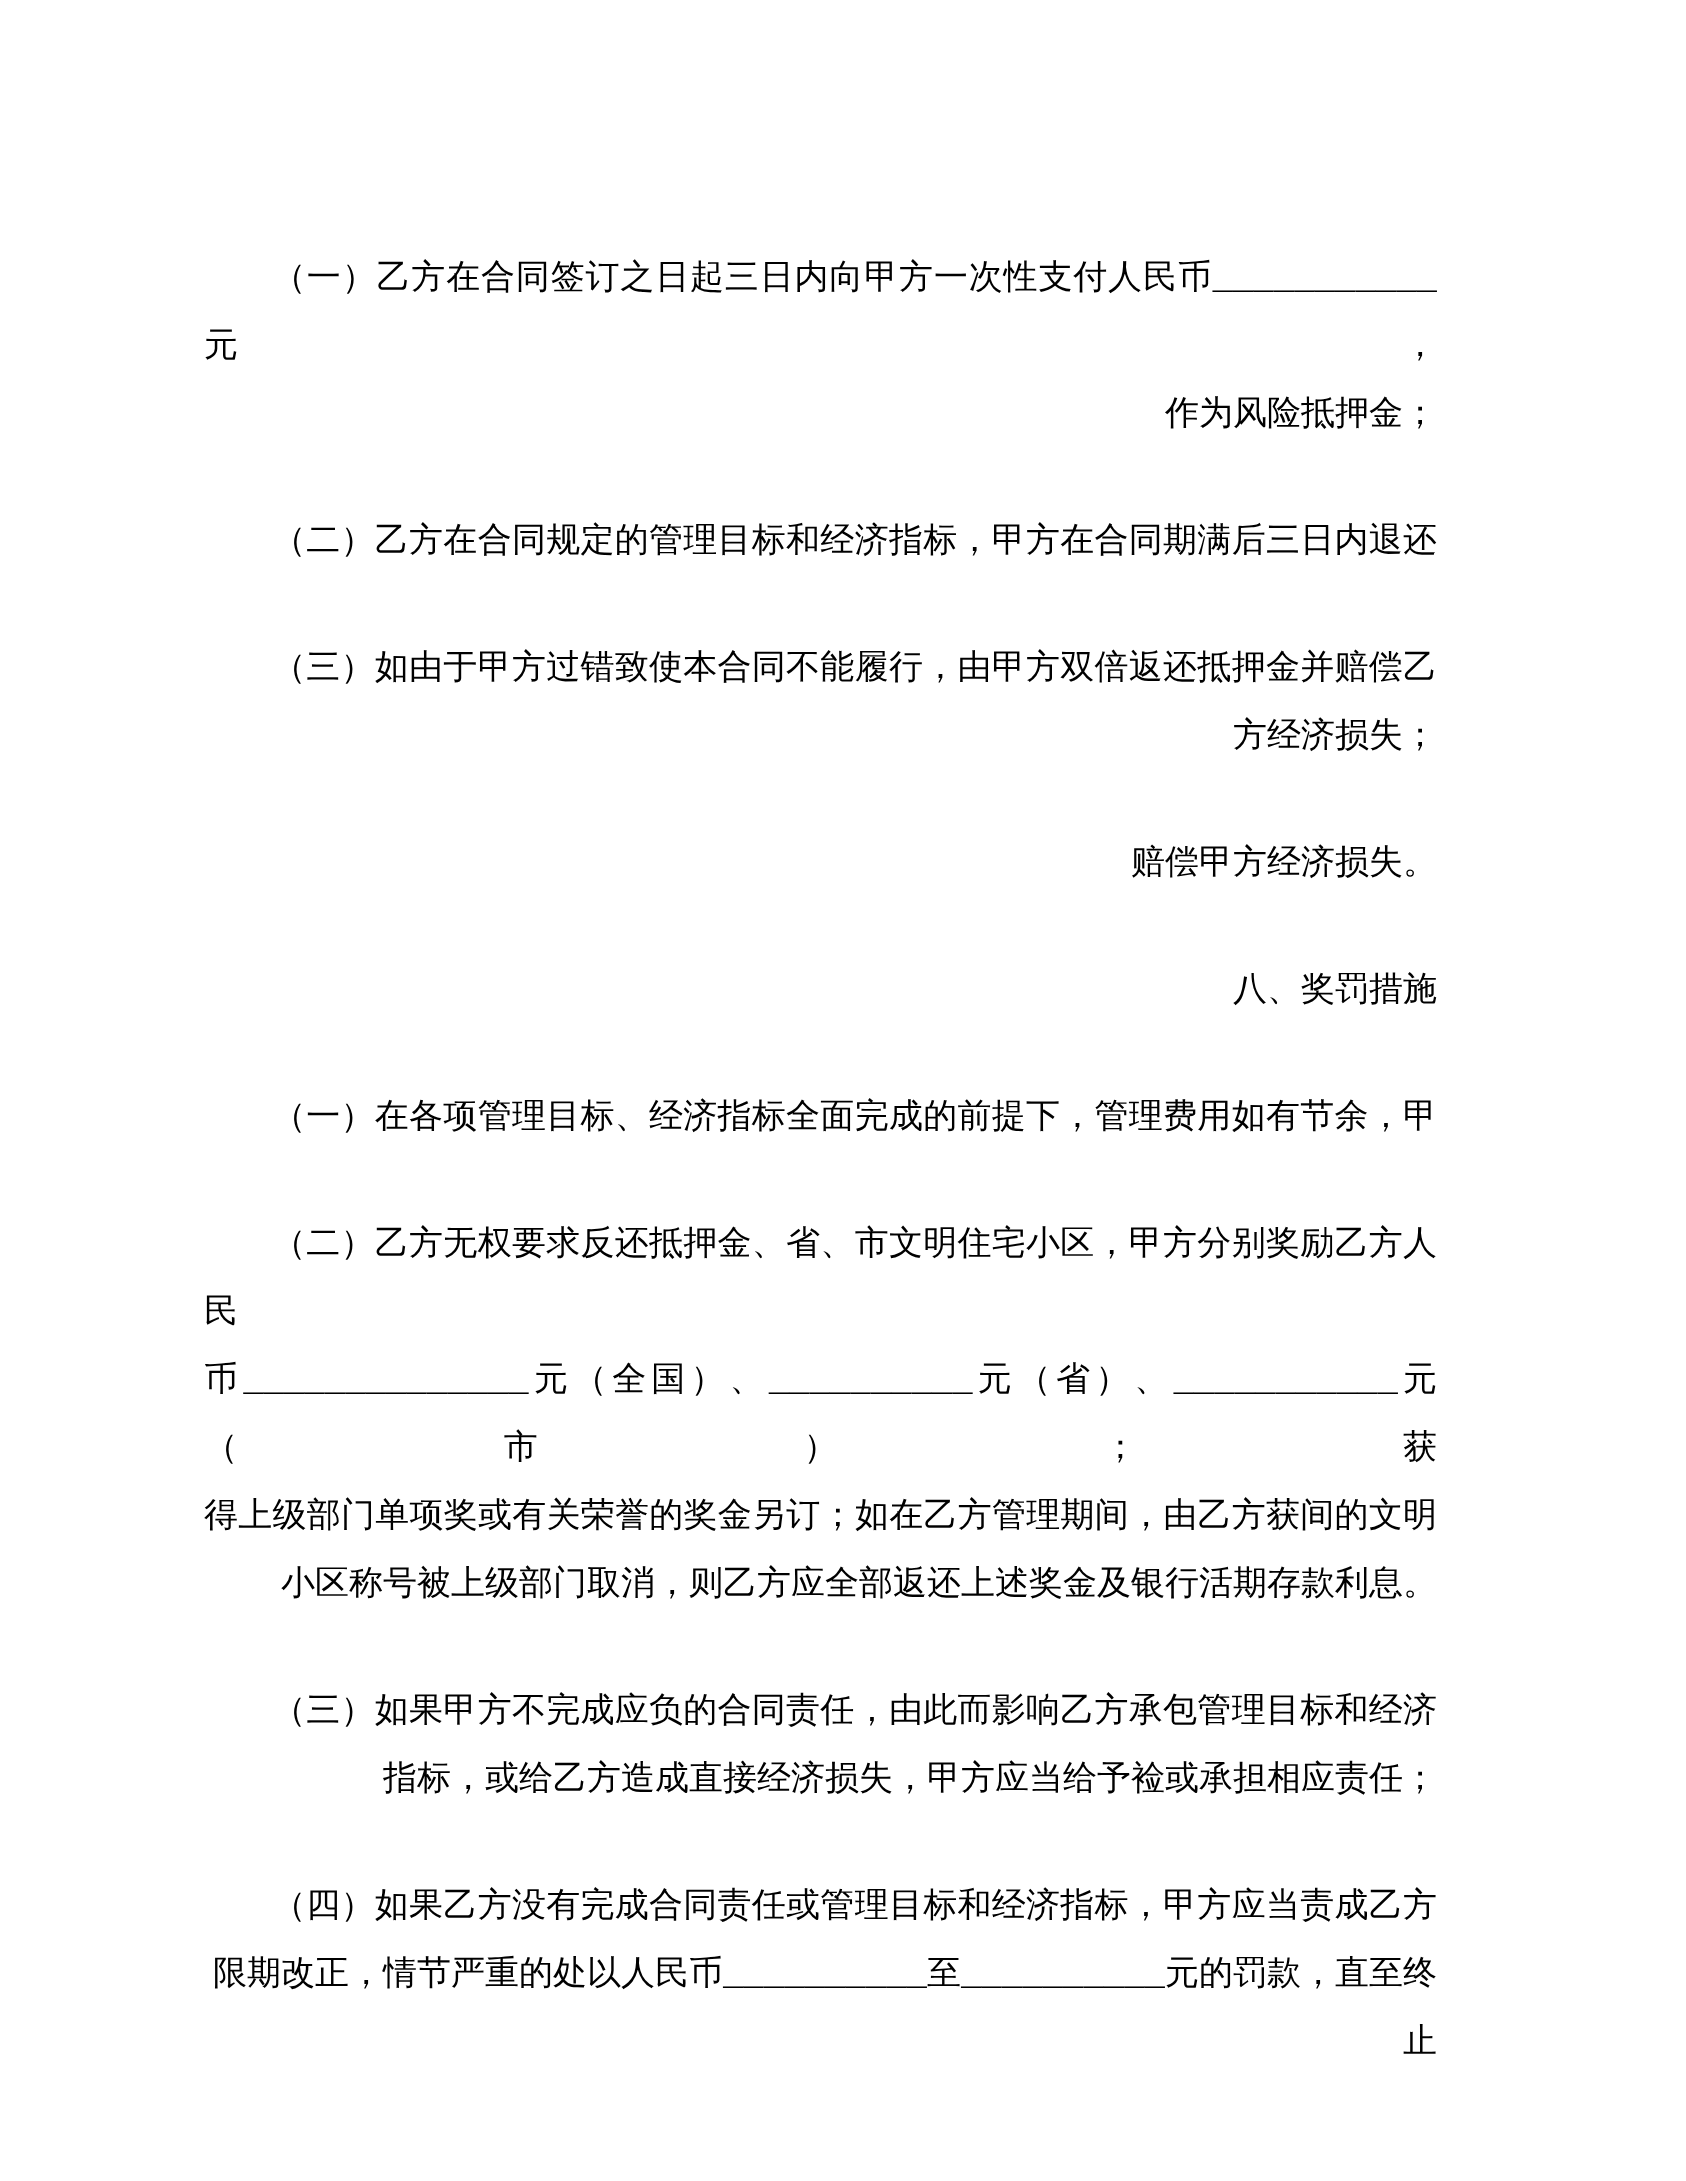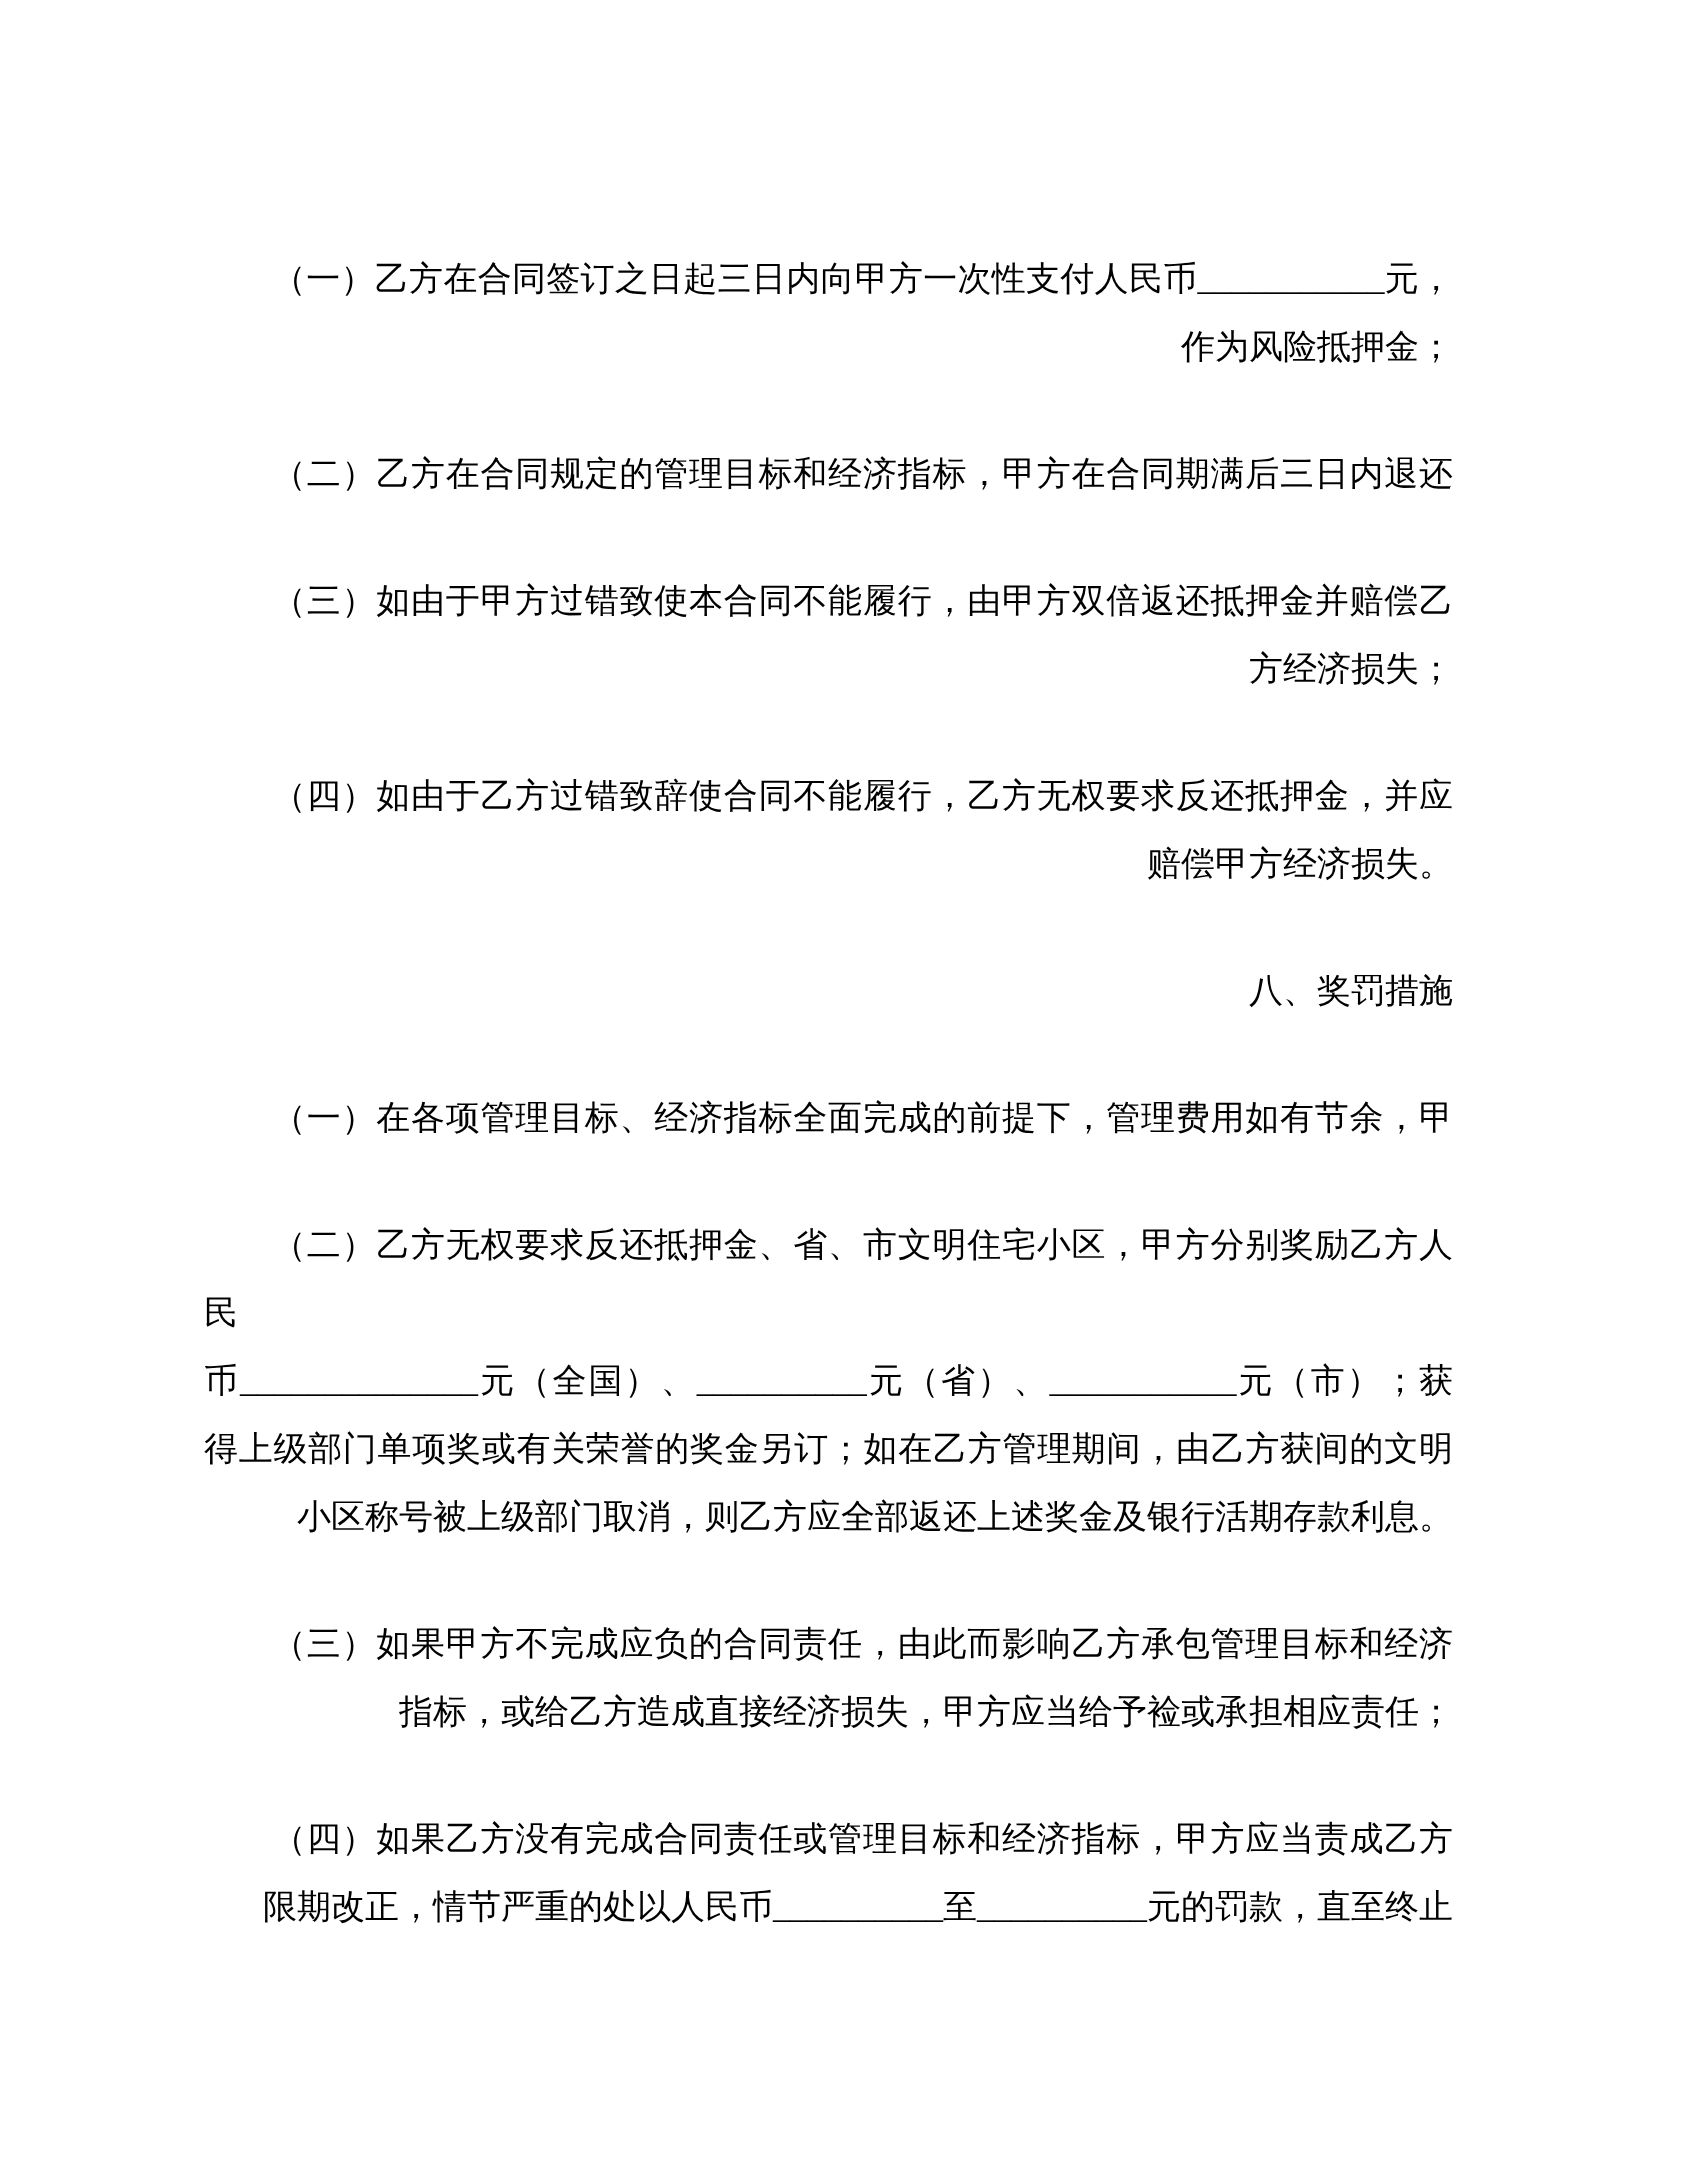--- a/index.html
+++ b/index.html
@@ -18,21 +18,22 @@
     position: absolute;
     left: 204px;
     top: 245px;
     width: 1249px;
     color: #000000;
     font-family: "Liberation Serif", "DejaVu Serif", serif;
     font-size: 34px;
     font-weight: 400;
   }
   .para {
-    margin: 0 0 59px 0;
+    margin: 0 16px 59px 0;
+    font-family: Liberation Mono, monospace;
   }
   .line {
     line-height: 68px;
     text-align: right;
   }
   .indent {
     text-indent: 68px;
   }
   .fill {
     text-align: justify;
@@ -53,21 +54,20 @@
     <div class="para">
       <div class="line indent fill">（二）乙方在合同规定的管理目标和经济指标，甲方在合同期满后三日内退还</div>
     </div>
 
     <div class="para">
       <div class="line indent fill">（三）如由于甲方过错致使本合同不能履行，由甲方双倍返还抵押金并赔偿乙</div>
       <div class="line">方经济损失；</div>
     </div>
 
     <div class="para">
-      <div class="line indent fill">（四）如由于乙方过错致辞使合同不能履行，乙方无权要求反还抵押金，并应</div>
       <div class="line">赔偿甲方经济损失。</div>
     </div>
 
     <div class="para">
       <div class="line indent">八、奖罚措施</div>
     </div>
 
     <div class="para">
       <div class="line indent fill">（一）在各项管理目标、经济指标全面完成的前提下，管理费用如有节余，甲</div>
     </div>

